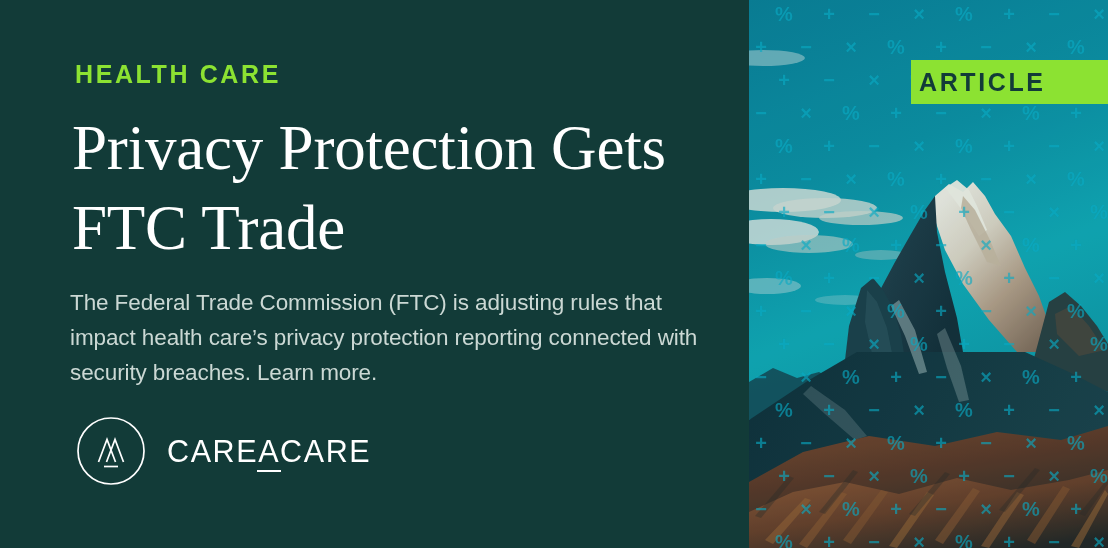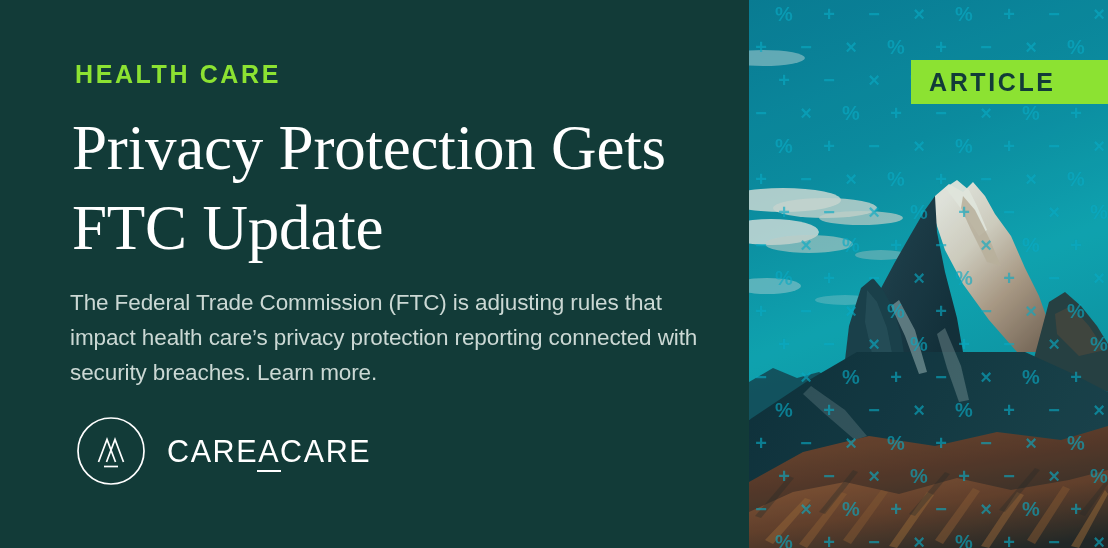--- a/index.html
+++ b/index.html
@@ -152,21 +152,21 @@
     left: 911px;
     top: 60px;
     width: 197px;
     height: 44px;
     background: #8ce232;
     z-index: 5;
     display: flex;
     align-items: center;
   }
   .badge-label {
-    margin-left: 18px;
+    margin-left: 8px;
     font-size: 25px;
     font-weight: bold;
     letter-spacing: 2.6px;
     color: #123b38;
     line-height: 1;
     font-family: "Liberation Sans", sans-serif;
     white-space: nowrap;
   }
 </style>
 </head>
@@ -415,21 +415,21 @@
         <span class="pattern-sym" style="left: 260px; top: 542px;">+</span>
         <span class="pattern-sym" style="left: 305px; top: 542px;">−</span>
         <span class="pattern-sym" style="left: 350px; top: 542px;">×</span>
       </div>
   </div>
 
   <div class="left-panel">
 
     <div class="eyebrow">HEALTH CARE</div>
 
-    <h1 class="headline">Privacy Protection Gets FTC Update</h1>
+    <h1 class="headline">Privacy Protection Gets FTC Trade</h1>
 
     <p class="subcopy">The Federal Trade Commission (FTC) is adjusting rules that impact health care’s privacy protection reporting connected with security breaches. Learn more.</p>
 
     <div class="logo">
       <svg class="logo-mark" viewBox="0 0 70 70" xmlns="http://www.w3.org/2000/svg">
         <circle cx="35" cy="35" r="33" fill="none" stroke="#ffffff" stroke-width="1.7"></circle>
 
         <path d="M22.5 46 L31 23.5 L39.5 46" fill="none" stroke="#ffffff" stroke-width="1.7" stroke-linejoin="miter"></path>
 
         <path d="M30.5 46 L39 23.5 L47.5 46" fill="none" stroke="#ffffff" stroke-width="1.7" stroke-linejoin="miter"></path>

